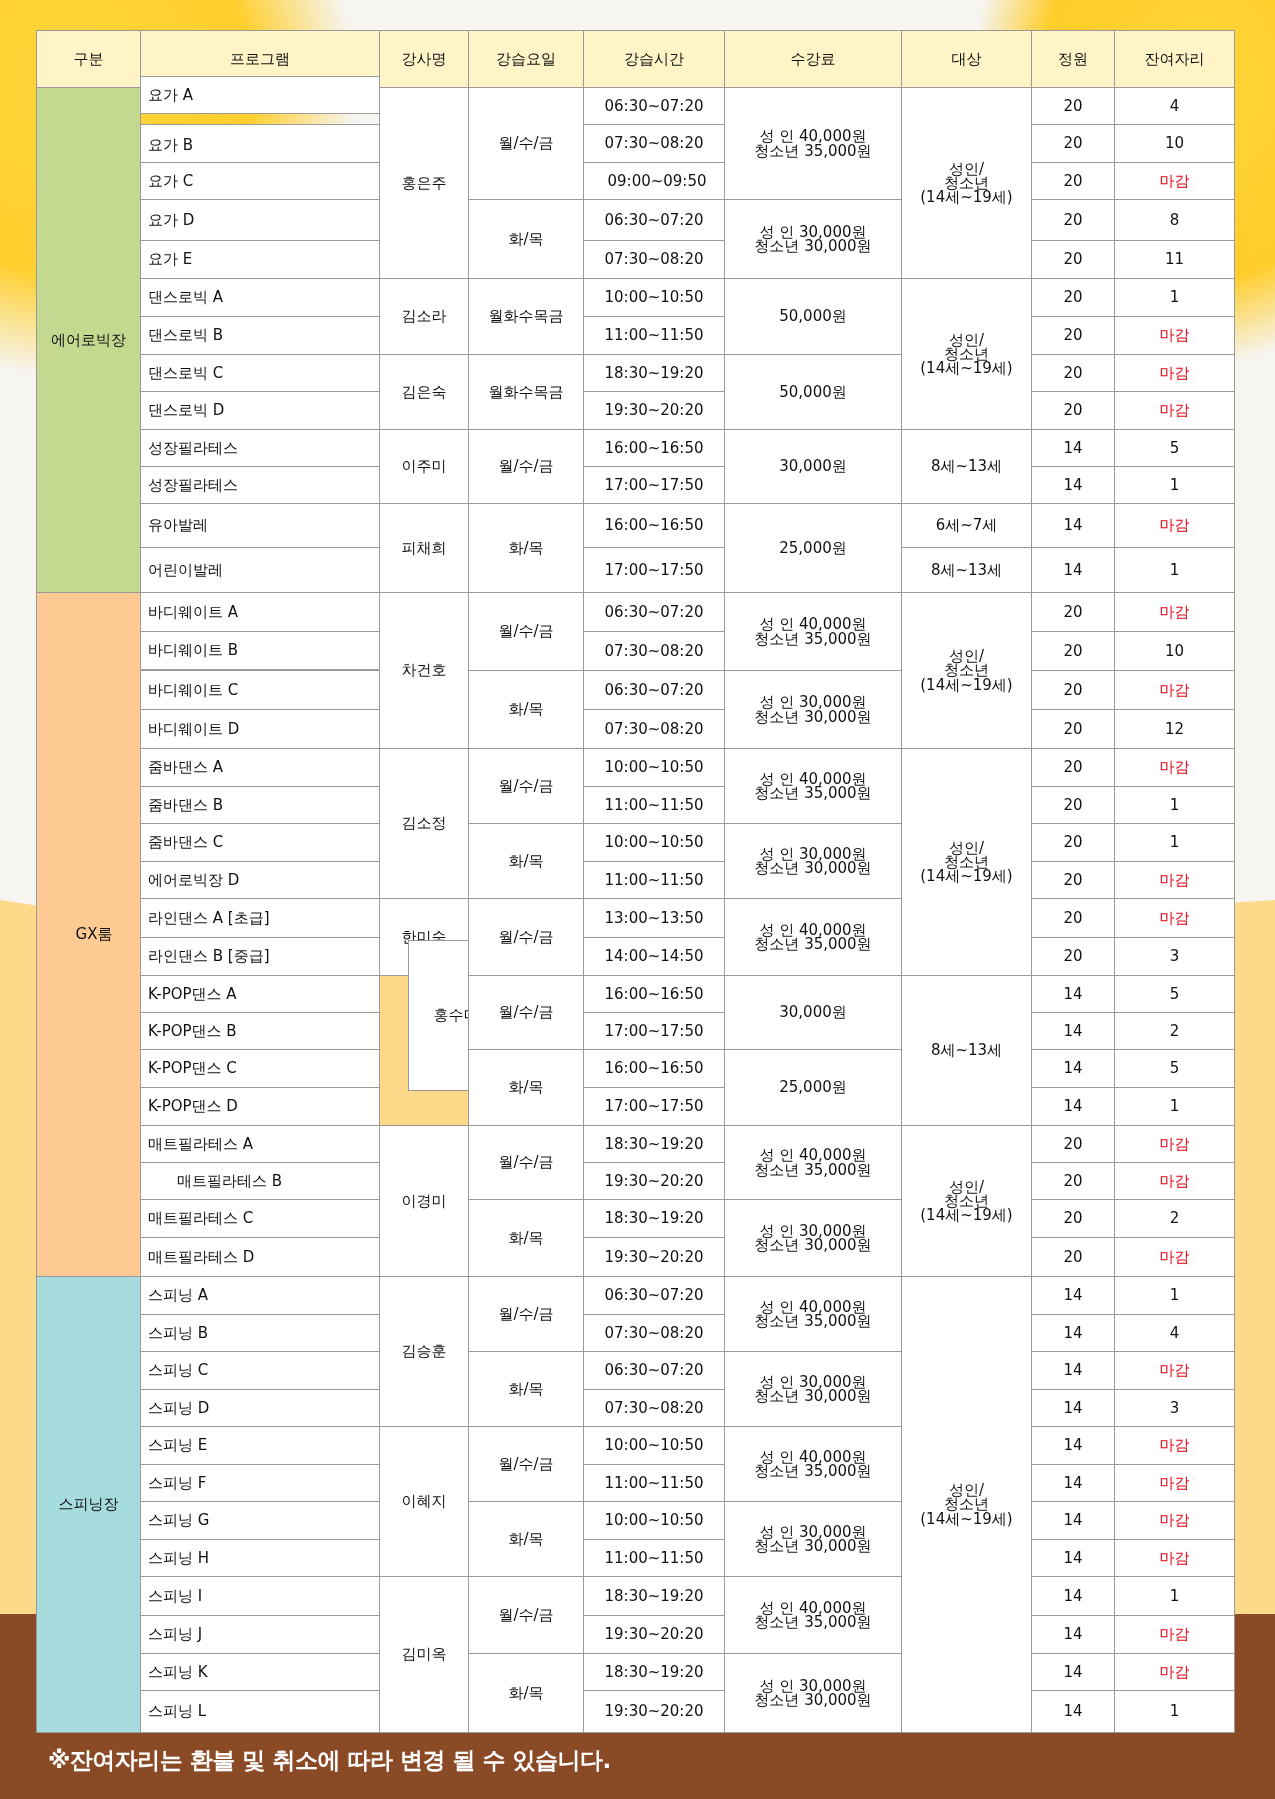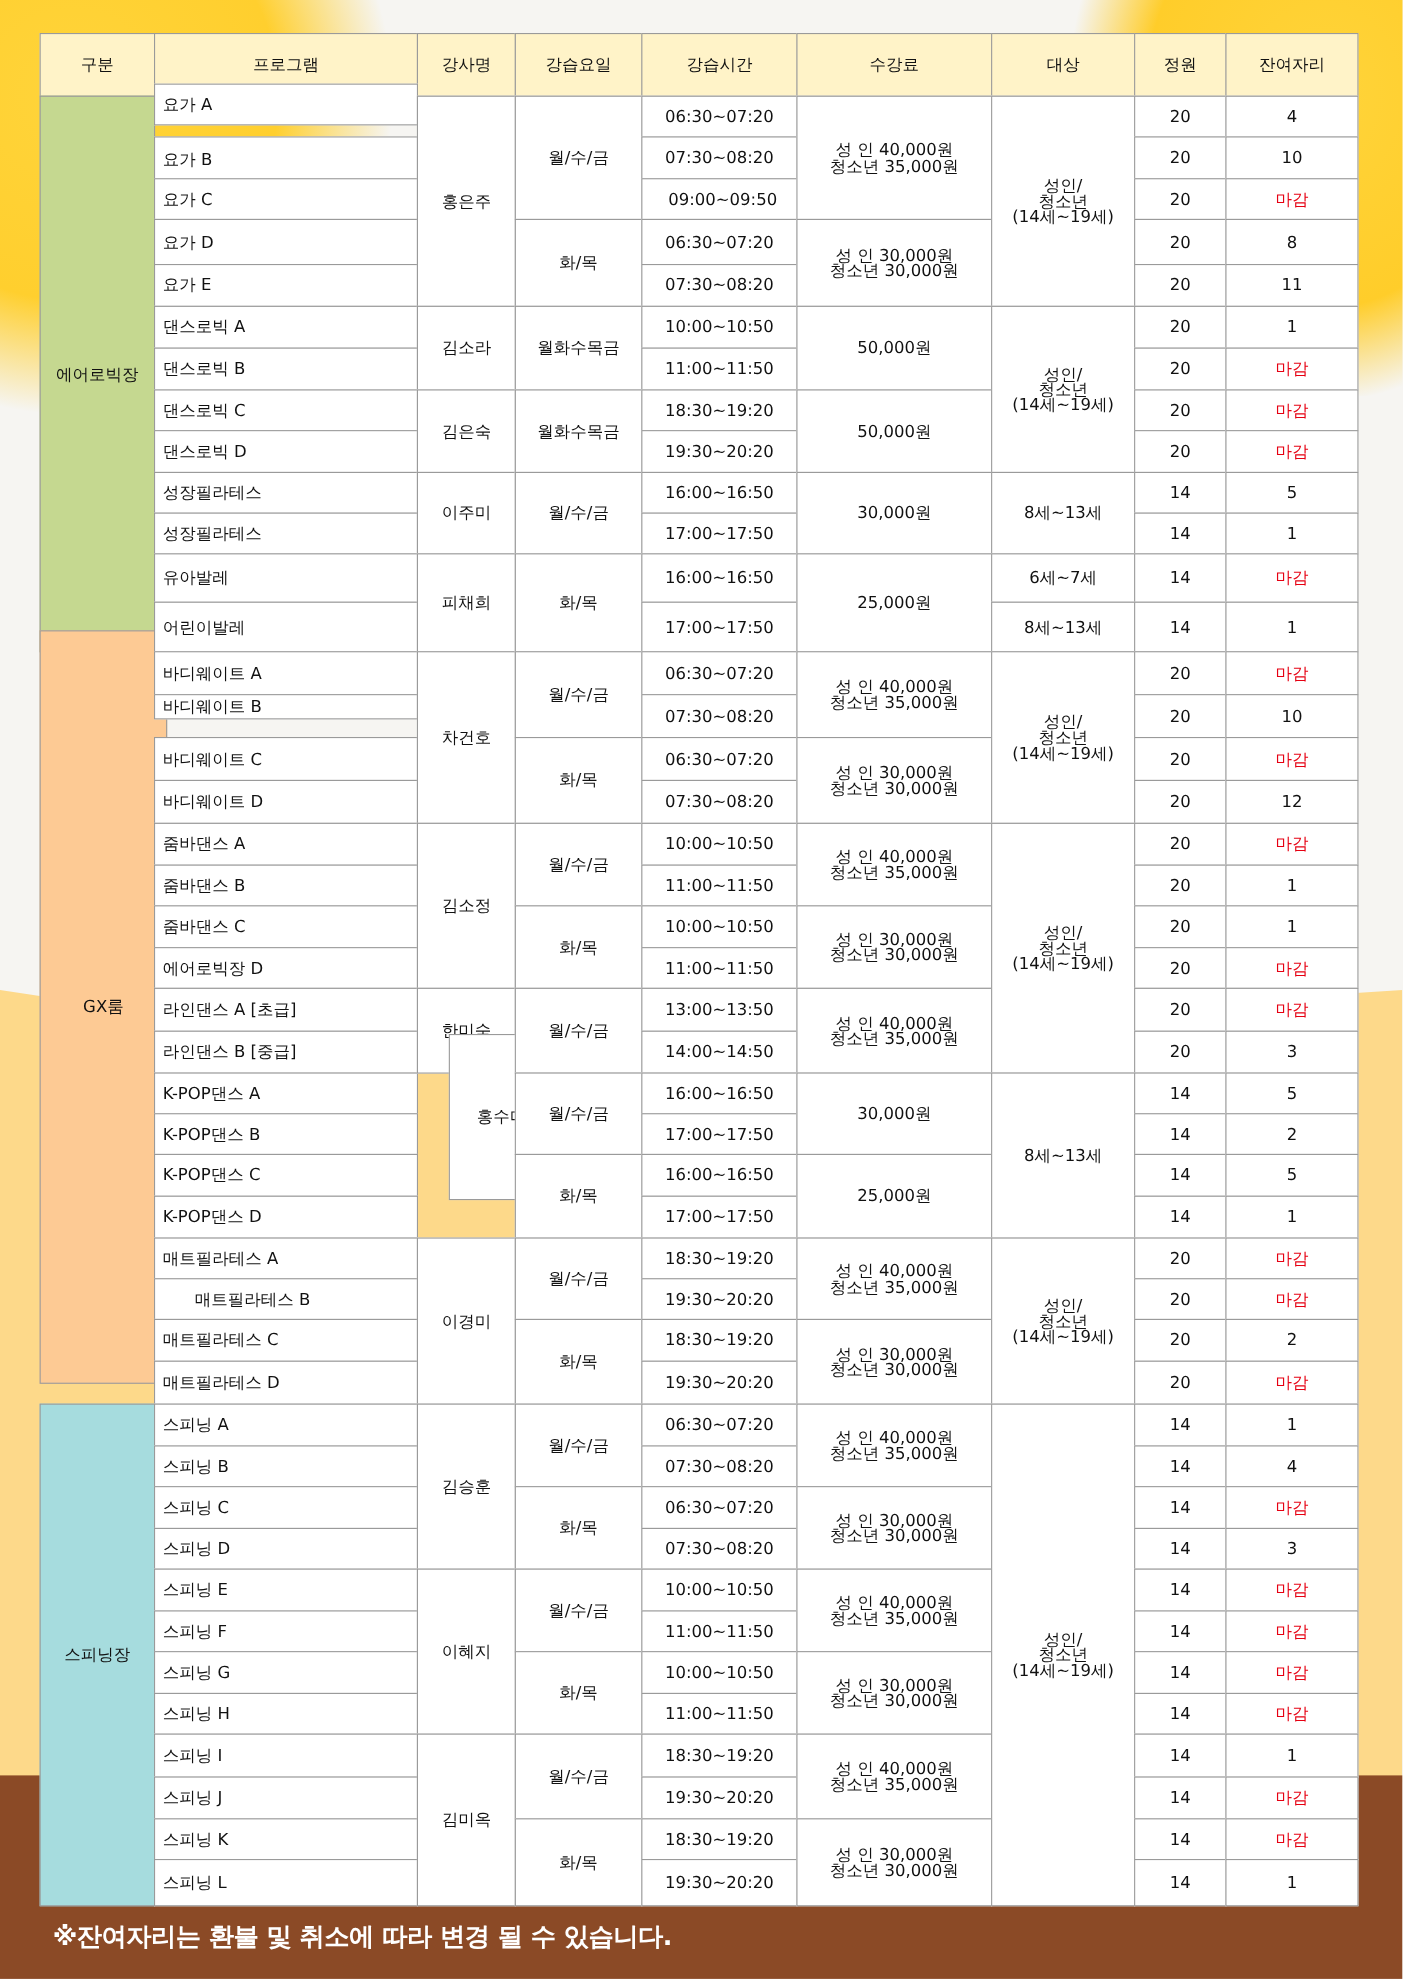--- a/index.html
+++ b/index.html
@@ -58,37 +58,37 @@
 <div class="cell head" style="left: 37px; top: 31px; width: 105px; height: 58px;">구분</div>
 <div class="cell head" style="left: 141px; top: 31px; width: 240px; height: 58px;">프로그램</div>
 <div class="cell head" style="left: 380px; top: 31px; width: 90px; height: 58px;">강사명</div>
 <div class="cell head" style="left: 469px; top: 31px; width: 116px; height: 58px;">강습요일</div>
 <div class="cell head" style="left: 584px; top: 31px; width: 142px; height: 58px;">강습시간</div>
 <div class="cell head" style="left: 725px; top: 31px; width: 178px; height: 58px;">수강료</div>
 <div class="cell head" style="left: 902px; top: 31px; width: 131px; height: 58px;">대상</div>
 <div class="cell head" style="left: 1032px; top: 31px; width: 84px; height: 58px;">정원</div>
 <div class="cell head" style="left: 1115px; top: 31px; width: 121px; height: 58px;">잔여자리</div>
 <div class="cell sec-aero" style="left: 37px; top: 88px; width: 105px; height: 506px;">에어로빅장</div>
-<div class="cell sec-gx" style="left: 37px; top: 574px; width: 116px; height: 685px;">GX룸</div>
+<div class="cell sec-gx" style="left: 37px; top: 593px; width: 116px; height: 685px;">GX룸</div>
 <div class="cell sec-spin" style="left: 37px; top: 1277px; width: 105px; height: 457px;">스피닝장</div>
 <div class="cell left" style="left: 141px; top: 77px; width: 240px; height: 38px;">요가 A</div>
 <div class="cell left" style="left: 141px; top: 125px; width: 240px; height: 42px;">요가 B</div>
 <div class="cell left" style="left: 141px; top: 163px; width: 240px; height: 38px;">요가 C</div>
 <div class="cell left" style="left: 141px; top: 200px; width: 240px; height: 42px;">요가 D</div>
 <div class="cell left" style="left: 141px; top: 241px; width: 240px; height: 39px;">요가 E</div>
 <div class="cell left" style="left: 141px; top: 279px; width: 240px; height: 39px;">댄스로빅 A</div>
 <div class="cell left" style="left: 141px; top: 317px; width: 240px; height: 39px;">댄스로빅 B</div>
 <div class="cell left" style="left: 141px; top: 355px; width: 240px; height: 38px;">댄스로빅 C</div>
 <div class="cell left" style="left: 141px; top: 392px; width: 240px; height: 39px;">댄스로빅 D</div>
 <div class="cell left" style="left: 141px; top: 430px; width: 240px; height: 38px;">성장필라테스</div>
 <div class="cell left" style="left: 141px; top: 467px; width: 240px; height: 38px;">성장필라테스</div>
 <div class="cell left" style="left: 141px; top: 504px; width: 240px; height: 45px;">유아발레</div>
 <div class="cell left" style="left: 141px; top: 548px; width: 240px; height: 46px;">어린이발레</div>
 <div class="cell left" style="left: 141px; top: 593px; width: 240px; height: 40px;">바디웨이트 A</div>
-<div class="cell left" style="left: 141px; top: 632px; width: 240px; height: 23px;">바디웨이트 B</div>
+<div class="cell left" style="left: 141px; top: 632px; width: 240px; height: 39px;">바디웨이트 B</div>
 <div class="cell left" style="left: 141px; top: 671px; width: 240px; height: 40px;">바디웨이트 C</div>
 <div class="cell left" style="left: 141px; top: 710px; width: 240px; height: 40px;">바디웨이트 D</div>
 <div class="cell left" style="left: 141px; top: 749px; width: 240px; height: 39px;">줌바댄스 A</div>
 <div class="cell left" style="left: 141px; top: 787px; width: 240px; height: 38px;">줌바댄스 B</div>
 <div class="cell left" style="left: 141px; top: 824px; width: 240px; height: 39px;">줌바댄스 C</div>
 <div class="cell left" style="left: 141px; top: 862px; width: 240px; height: 38px;">에어로빅장 D</div>
 <div class="cell left" style="left: 141px; top: 899px; width: 240px; height: 40px;">라인댄스 A [초급]</div>
 <div class="cell left" style="left: 141px; top: 938px; width: 240px; height: 39px;">라인댄스 B [중급]</div>
 <div class="cell left" style="left: 141px; top: 976px; width: 240px; height: 38px;">K-POP댄스 A</div>
 <div class="cell left" style="left: 141px; top: 1013px; width: 240px; height: 38px;">K-POP댄스 B</div>

